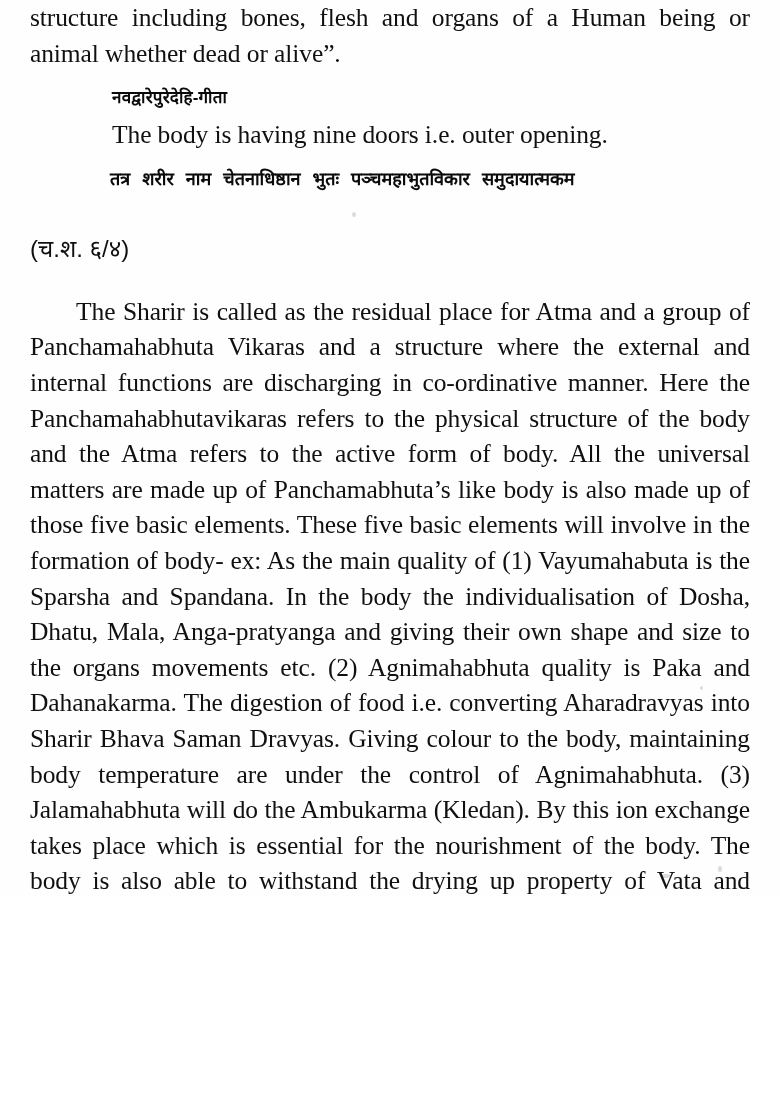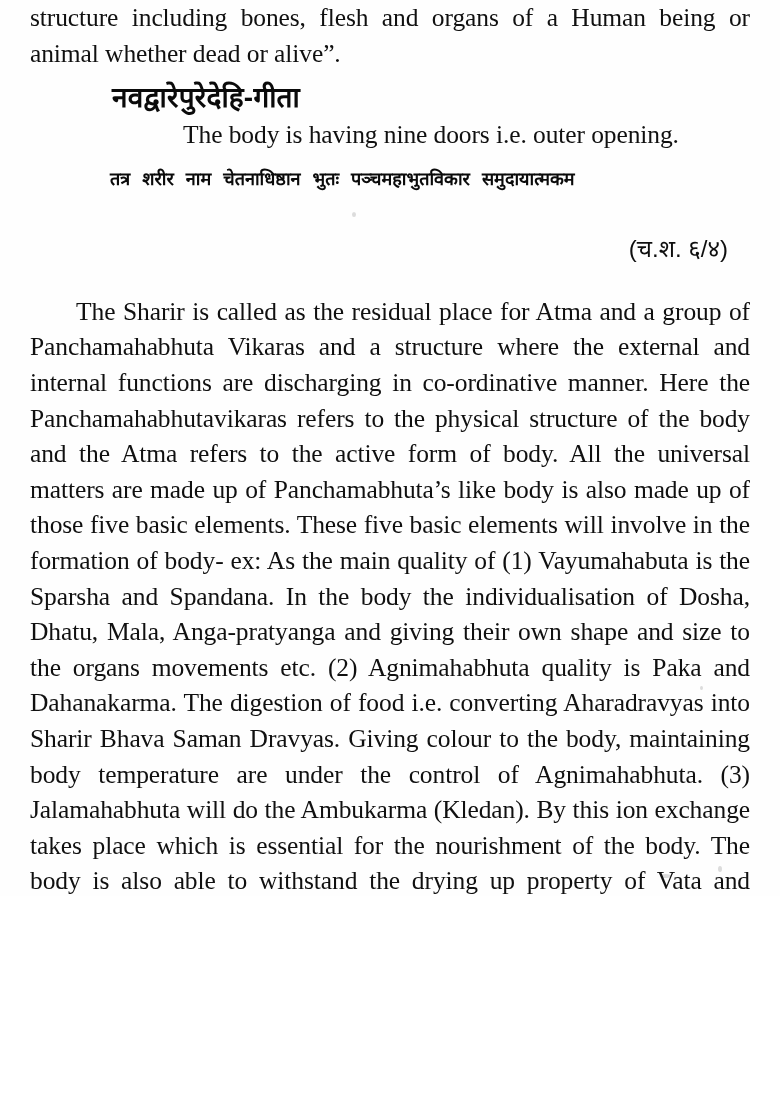--- a/index.html
+++ b/index.html
@@ -42,36 +42,36 @@
     font-size: 25.5px;
     line-height: 35.6px;
     letter-spacing: -0.1px;
     text-align: justify;
     text-justify: inter-word;
     margin: 0;
     color: #101010;
   }
 
   .eng-left {
-    text-align: center;
+    text-align: left;
   }
 
   .lead-in {
     text-indent: 46px;
   }
 
   .intro-block {
     padding-top: 4px;
   }
 
   
   .dev {
     font-family: "Liberation Sans", "DejaVu Sans", sans-serif;
     font-weight: 700;
-    font-size: 28px;
+    font-size: 17px;
     line-height: 34px;
     color: #0a0a0a;
     margin: 0;
     white-space: nowrap;
   }
 
   .dev-heading {
     padding-left: 82px;
     padding-top: 10px;
     letter-spacing: 0.2px;
@@ -90,21 +90,20 @@
   .verse-line-2 {
     padding-left: 10px;
     font-size: 23px;
   }
 
   .citation {
     font-family: "Liberation Sans", "DejaVu Sans", sans-serif;
     font-weight: 400;
     font-size: 24px;
     line-height: 34px;
-    text-align: right;
     padding-right: 22px;
     padding-top: 12px;
     color: #0f0f0f;
   }
 
   .trans {
     padding-left: 82px;
     padding-top: 2px;
   }
 </style>

